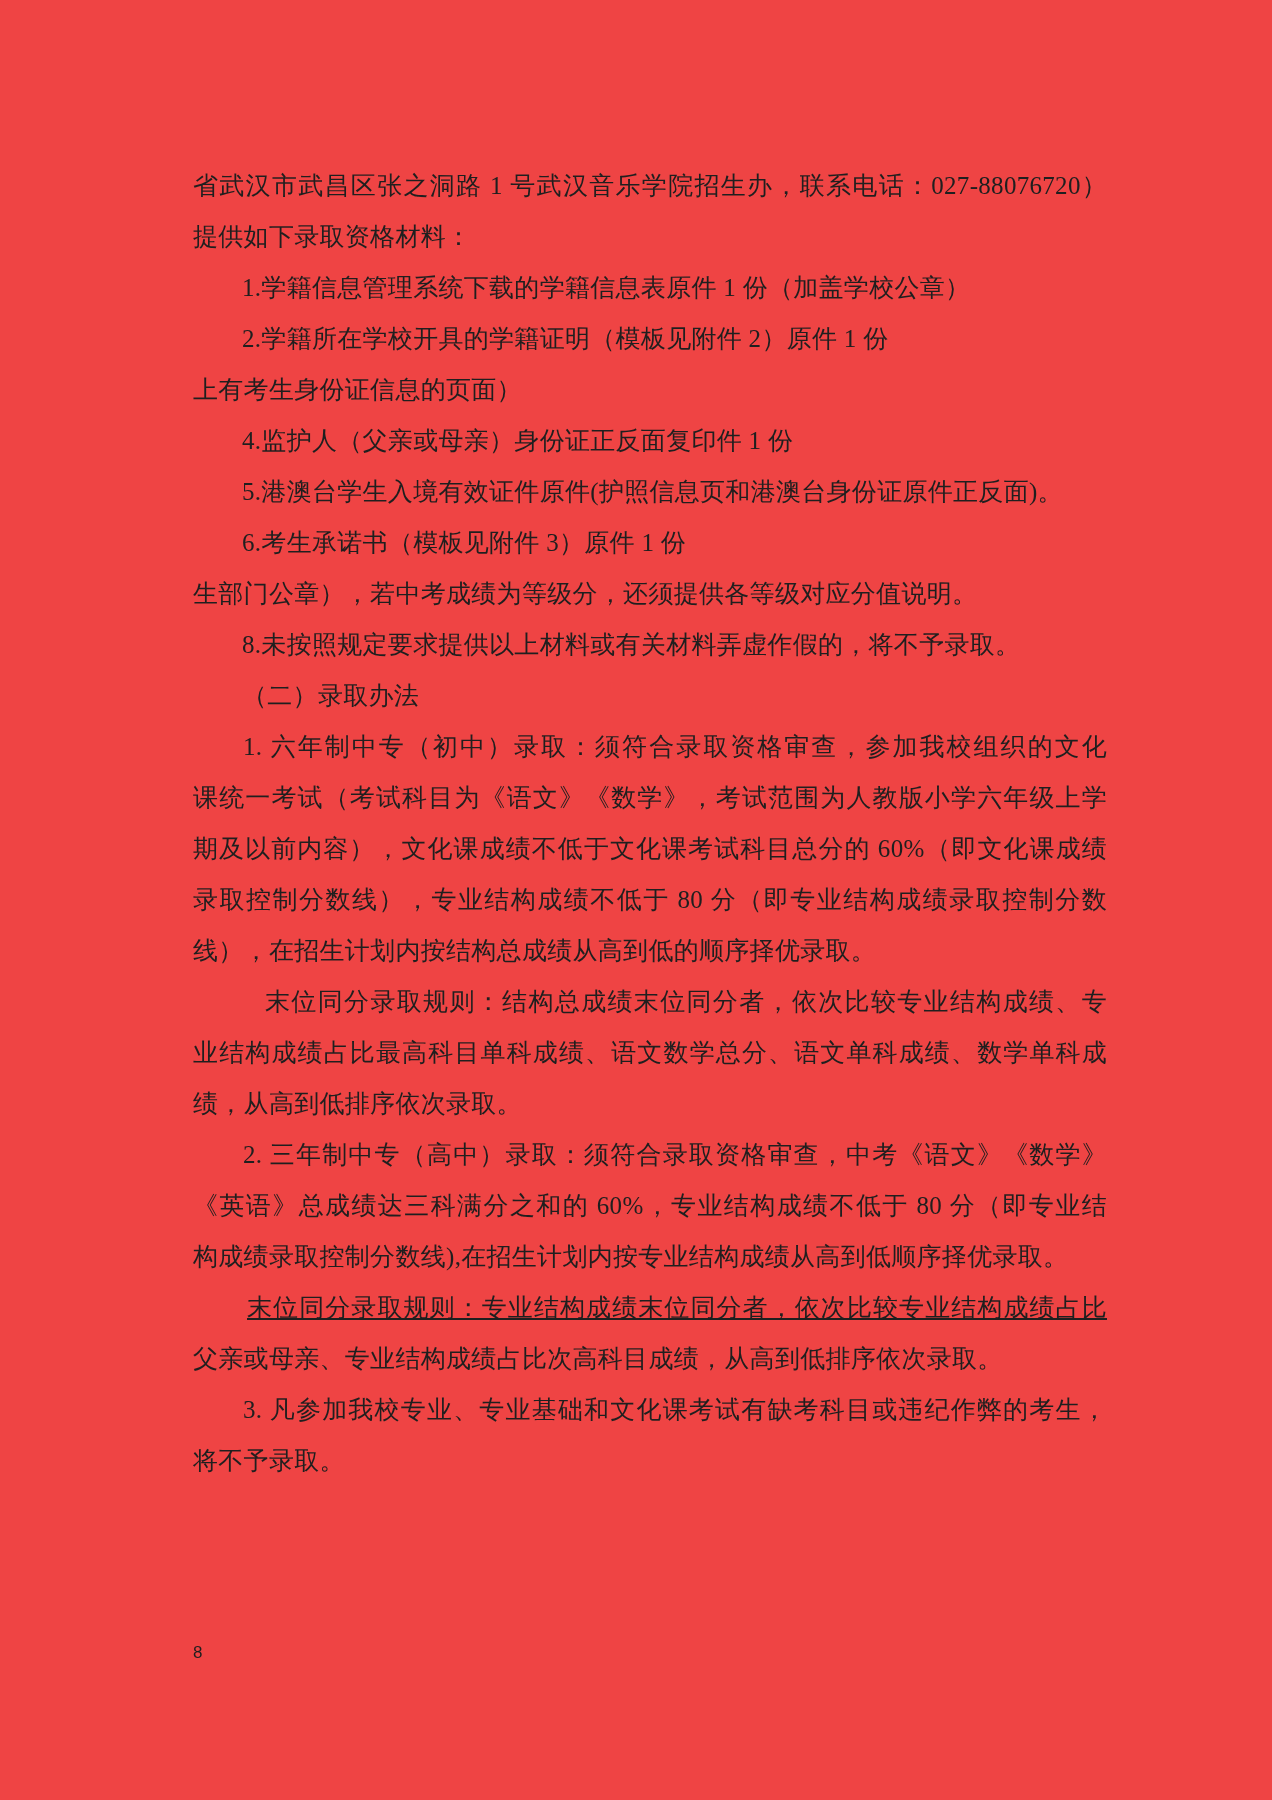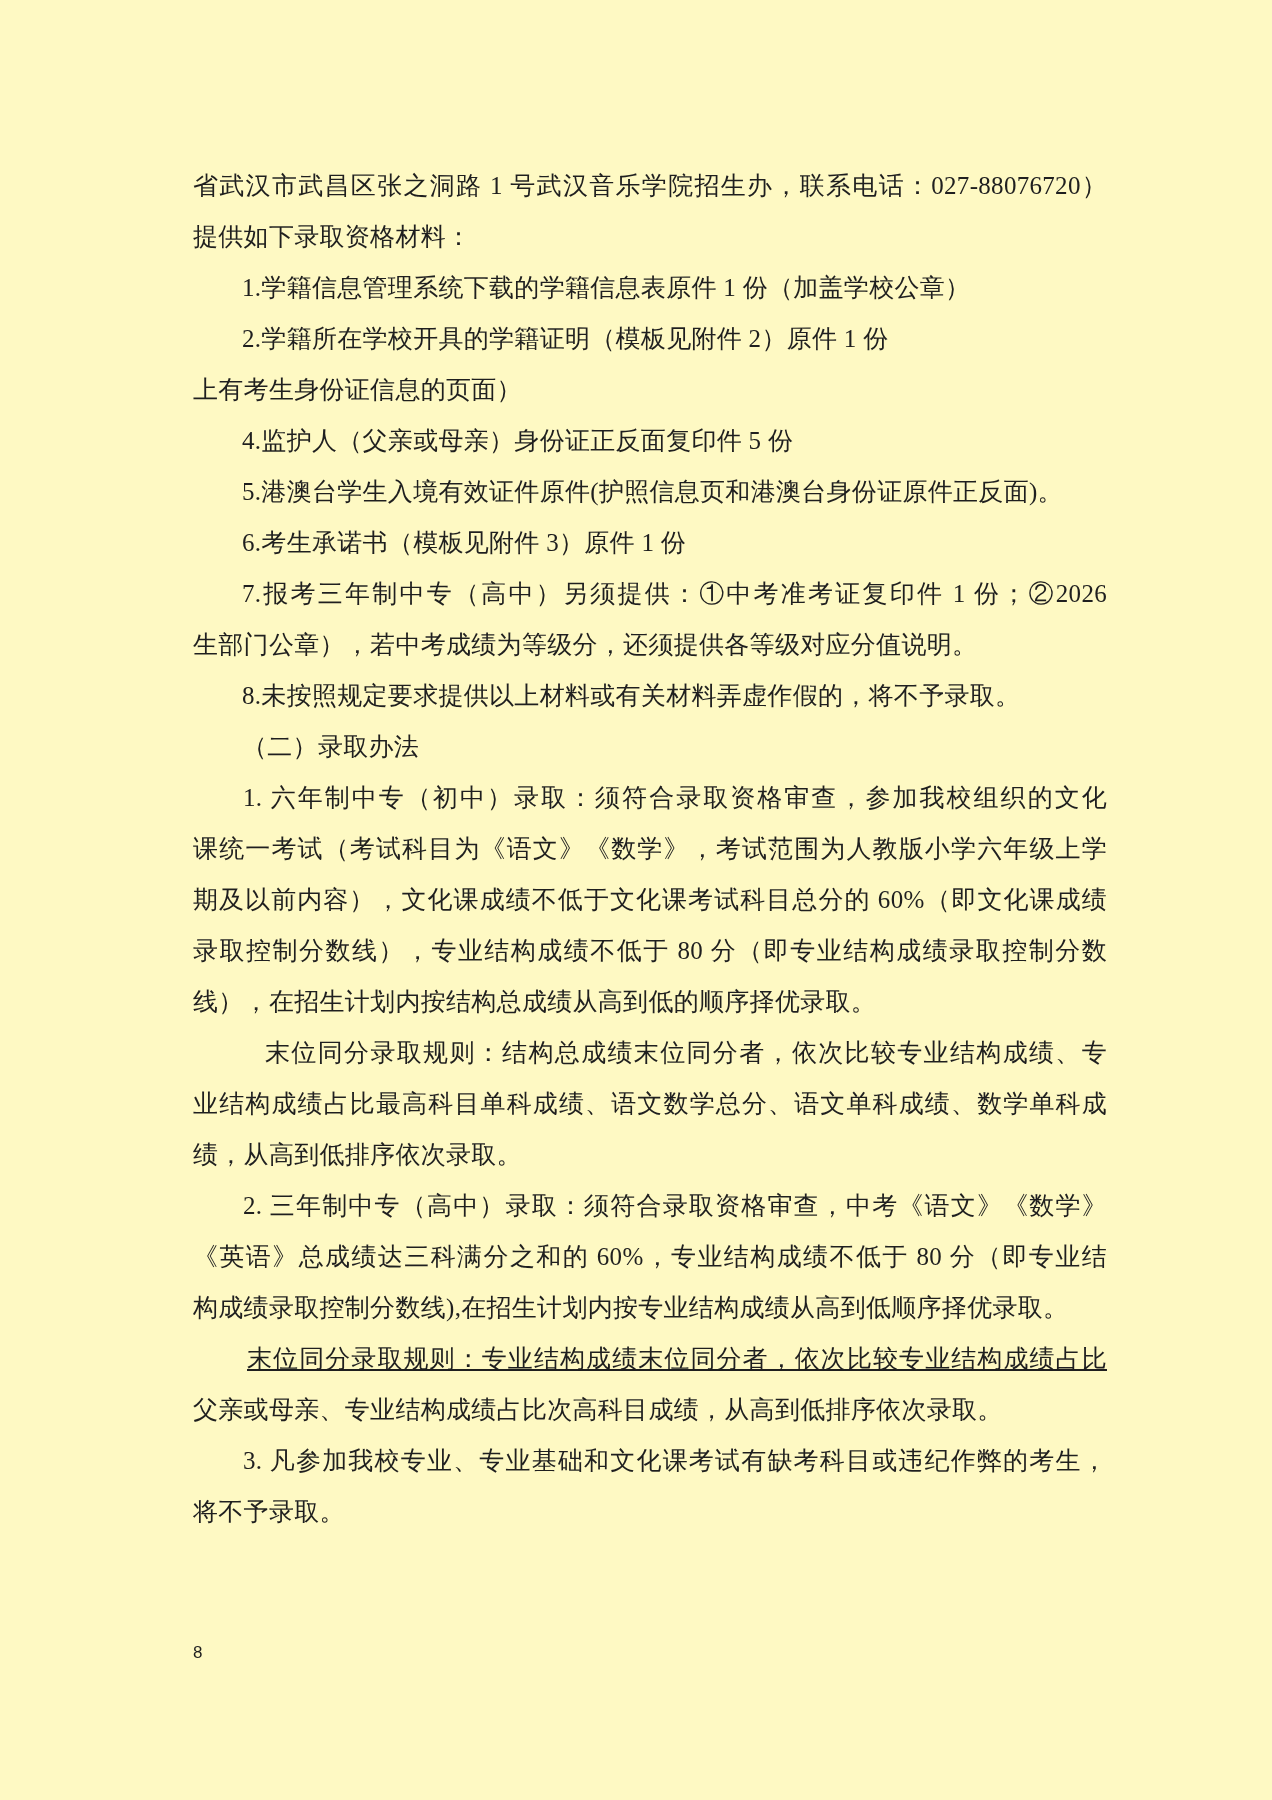--- a/index.html
+++ b/index.html
@@ -12,21 +12,21 @@
     height: 1800px;
     position: relative;
     overflow: hidden;
     font-family: "Liberation Serif", "DejaVu Serif", serif;
   }
   .page {
     position: absolute;
     left: 0; top: 0;
     width: 1272px;
     height: 1800px;
-    background: #fef9c3;
+    background: #ef4444;
   }
   .content {
     position: absolute;
     left: 193px;
     top: 160px;
     width: 914px;
     font-size: 25px;
     line-height: 51px;
     color: #1f1f1f;
     letter-spacing: 0.3px;
@@ -55,24 +55,23 @@
 </head>
 <body>
 
 <div class="page">
   <div class="content">
       <div class="line j"><span>省武汉市武昌区张之洞路 1 号武汉音乐学院招生办，联系电话：027-88076720）</span></div>
       <div class="line"><span>提供如下录取资格材料：</span></div>
       <div class="line" style="padding-left: 49px;"><span>1.学籍信息管理系统下载的学籍信息表原件 1 份（加盖学校公章）</span></div>
       <div class="line" style="padding-left: 49px;"><span>2.学籍所在学校开具的学籍证明（模板见附件 2）原件 1 份</span></div>
       <div class="line"><span>上有考生身份证信息的页面）</span></div>
-      <div class="line" style="padding-left: 49px;"><span>4.监护人（父亲或母亲）身份证正反面复印件 5 份</span></div>
+      <div class="line" style="padding-left: 49px;"><span>4.监护人（父亲或母亲）身份证正反面复印件 1 份</span></div>
       <div class="line" style="padding-left: 49px;"><span>5.港澳台学生入境有效证件原件(护照信息页和港澳台身份证原件正反面)。</span></div>
       <div class="line" style="padding-left: 49px;"><span>6.考生承诺书（模板见附件 3）原件 1 份</span></div>
-      <div class="line j" style="padding-left: 49px;"><span>7.报考三年制中专（高中）另须提供：①中考准考证复印件 1 份；②2026</span></div>
       <div class="line"><span>生部门公章），若中考成绩为等级分，还须提供各等级对应分值说明。</span></div>
       <div class="line" style="padding-left: 49px;"><span>8.未按照规定要求提供以上材料或有关材料弄虚作假的，将不予录取。</span></div>
       <div class="line" style="padding-left: 49px;"><span class="b">（二）录取办法</span></div>
       <div class="line j" style="padding-left: 50px;"><span>1. </span><span class="b">六年制中专（初中）</span><span>录取：须符合录取资格审查，参加我校组织的文化</span></div>
       <div class="line j"><span>课统一考试（考试科目为《语文》《数学》，考试范围为人教版小学六年级上学</span></div>
       <div class="line j"><span>期及以前内容），文化课成绩不低于文化课考试科目总分的 60%（即文化课成绩</span></div>
       <div class="line j"><span>录取控制分数线），专业结构成绩不低于 80 分（即专业结构成绩录取控制分数</span></div>
       <div class="line"><span>线），在招生计划内按结构总成绩从高到低的顺序择优录取。</span></div>
       <div class="line j" style="padding-left: 72px;"><span>末位同分录取规则：结构总成绩末位同分者，依次比较专业结构成绩、专</span></div>
       <div class="line j"><span>业结构成绩占比最高科目单科成绩、语文数学总分、语文单科成绩、数学单科成</span></div>

